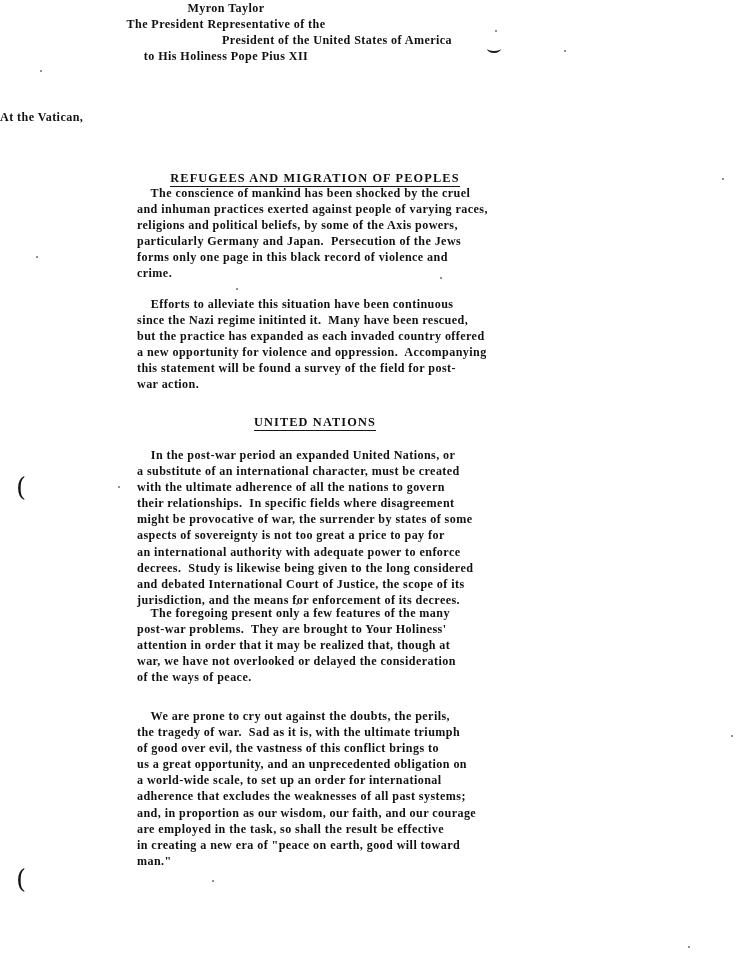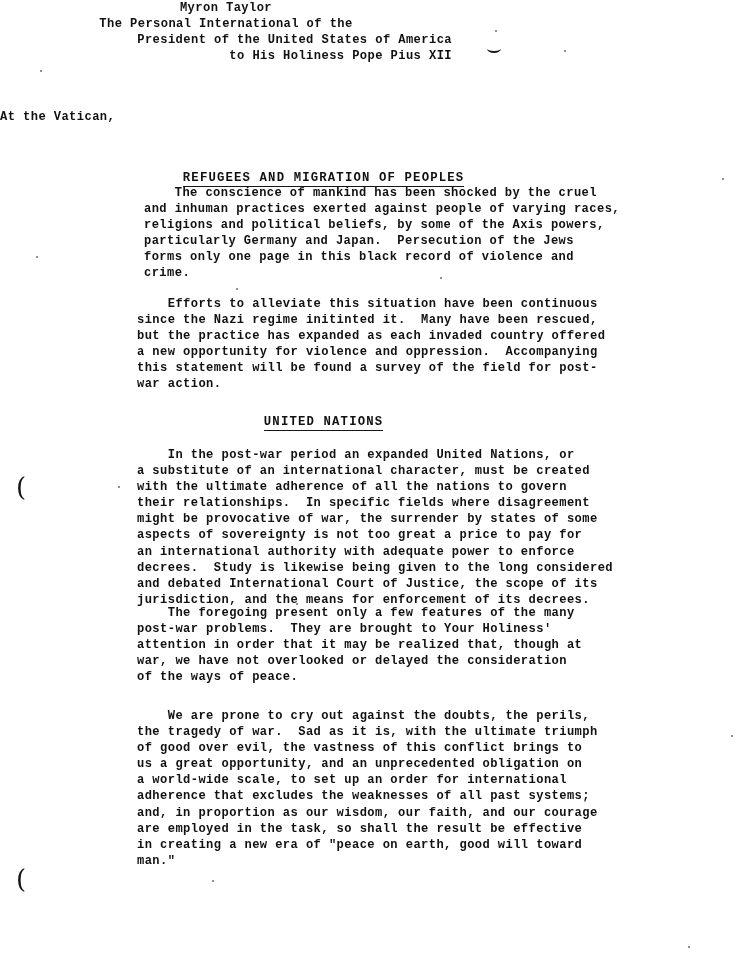--- a/index.html
+++ b/index.html
@@ -14,21 +14,21 @@
     height: 972px;
     background: #ffffff;
     overflow: hidden;
     font-family: "DejaVu Sans Mono", "Liberation Mono", monospace;
     color: #0a0a0a;
   }
 
   
   .tw {
     position: absolute;
-    font-family: Liberation Mono, monospace;
+    font-family: Liberation Serif, serif;
     font-size: 12.1px;
     line-height: 16.1px;
     letter-spacing: 0.42px;
     font-weight: 700;
     white-space: pre;
     color: #111111;
     -webkit-font-smoothing: none;
   }
 
   .pagenum {
@@ -53,21 +53,21 @@
   }
 
   #heading-refugees { top: 154px; }
   #heading-united   { top: 398px; }
 
   .para {
     left: 137px;
     width: 566px;
   }
 
-  #para-1 { top: 185px; margin-left: 7px; }
+  #para-1 { top: 185px; }
   #para-2 { top: 296px; }
   #para-3 { top: 447px; }
   #para-4 { top: 605px; }
   #para-5 { top: 708px; }
 
   .signature {
     left: 250px;
     top: 866px;
     width: 452px;
     text-align: center;
@@ -170,22 +170,22 @@
 us a great opportunity, and an unprecedented obligation on
 a world-wide scale, to set up an order for international
 adherence that excludes the weaknesses of all past systems;
 and, in proportion as our wisdom, our faith, and our courage
 are employed in the task, so shall the result be effective
 in creating a new era of "peace on earth, good will toward
 man."</div>
 
   <div class="signature">
     <div class="tw" style="position:relative; left:0; top:0; width:100%; text-align:center;">Myron Taylor</div>
-    <div class="tw" style="position:relative; left:0; top:0; width:100%; text-align:center;">The Personal International of the</div>
+    <div class="tw" style="position:relative; left:0; top:0; width:100%; text-align:center;">The President Representative of the</div>
     <div class="tw" style="position:relative; left:0; top:0; width:100%; text-align:right;">President of the United States of America</div>
-    <div class="tw" style="position:relative; left:0; top:0; width:100%; text-align:right;">to His Holiness Pope Pius XII</div>
+    <div class="tw" style="position:relative; left:0; top:0; width:100%; text-align:center;">to His Holiness Pope Pius XII</div>
   </div>
 
   <div class="datestamp">
     <div class="tw" style="position:relative; left:0; top:0;margin-top:45px;">At the Vatican,</div>
   </div>
 
 </div>
 
 </body></html>

